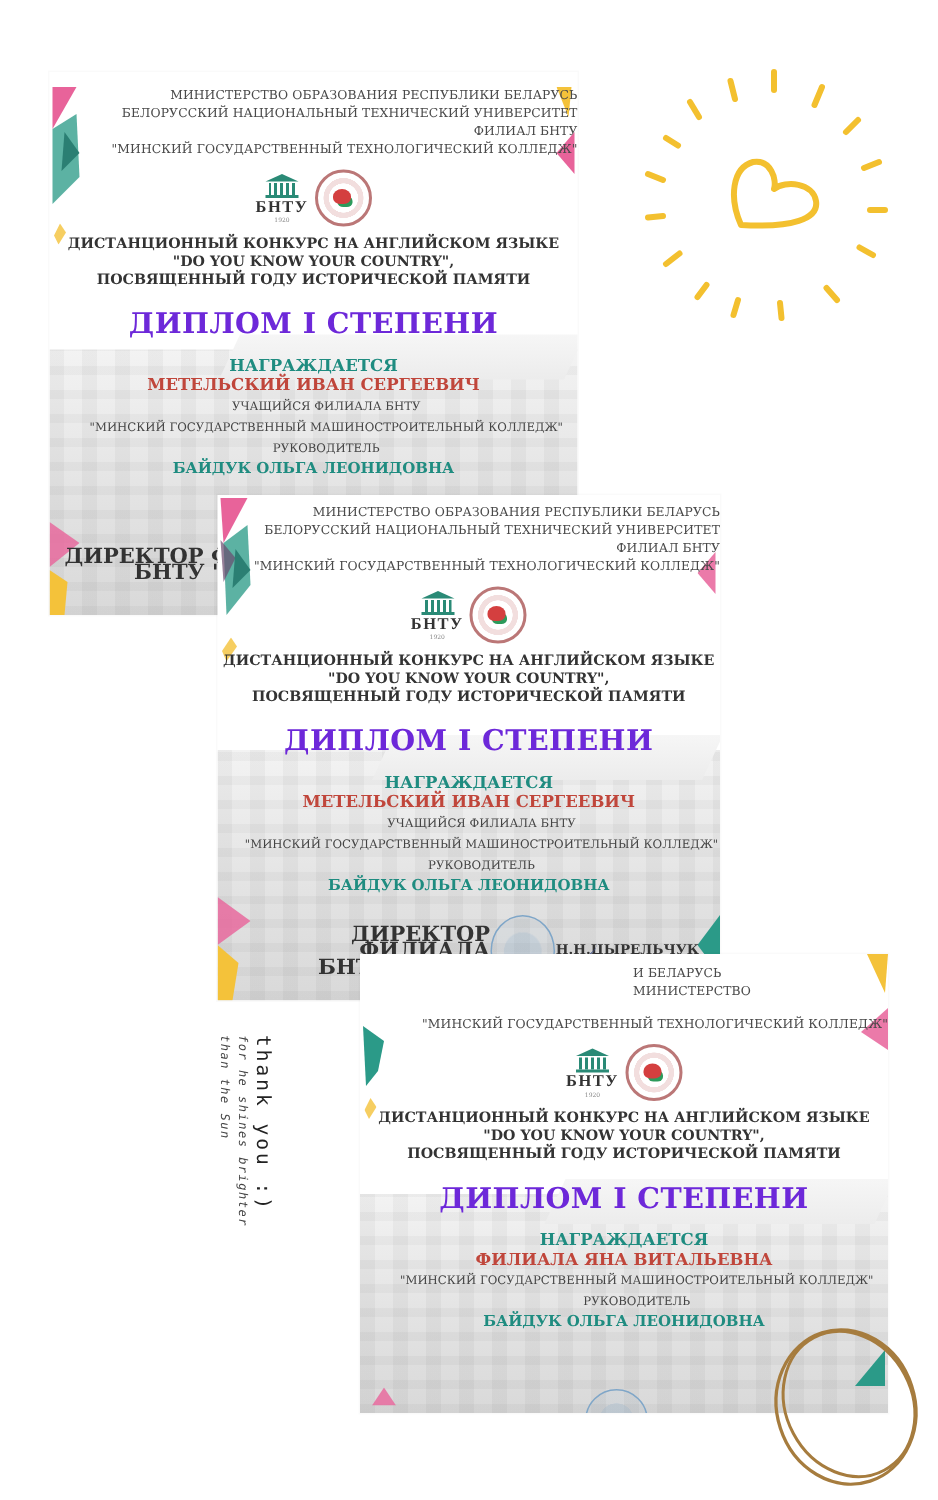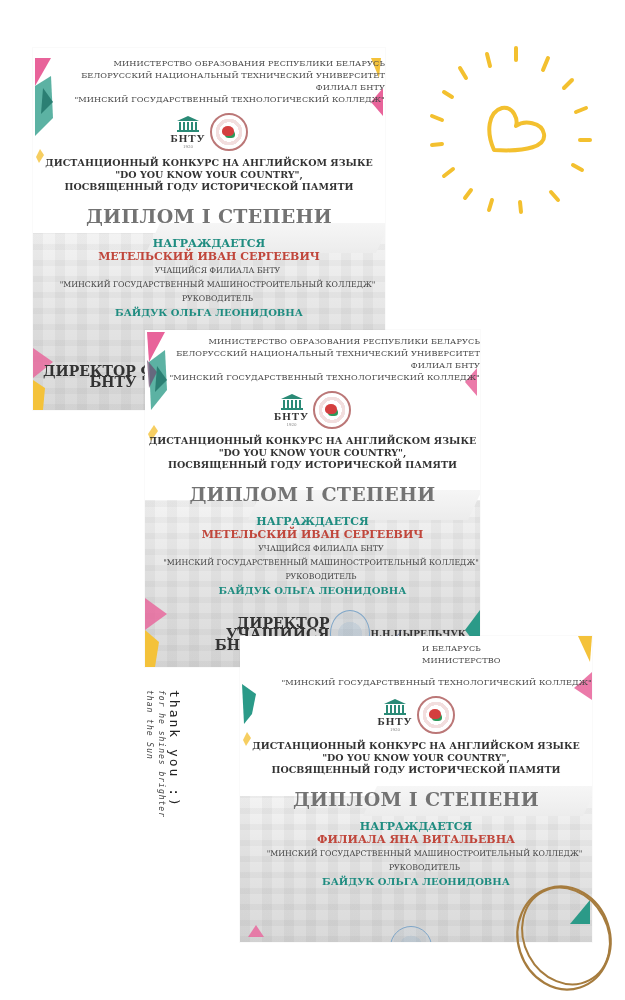--- a/index.html
+++ b/index.html
@@ -32,21 +32,21 @@
   .bntu .col .pediment { position: absolute; left: 0; top: 0; width: 0; height: 0;
     border-left: 11px solid transparent; border-right: 11px solid transparent; border-bottom: 5px solid #2a8a76; }
   .bntu .col .pillars { position: absolute; left: 2px; top: 6px; width: 18px; height: 8px;
     background: repeating-linear-gradient(90deg, #2a8a76 0 2px, transparent 2px 4px); }
   .bntu .col .base { position: absolute; left: 0; bottom: 0; width: 22px; height: 2px; background: #2a8a76; }
   .bntu .lbl { font-family: Liberation Serif, serif; font-weight: bold; font-size: 11px; color: #333; letter-spacing: 1px; line-height: 12px; }
   .bntu .yr { font-size: 4px; color: #888; line-height: 5px; }
   .emblem { width: 34px; height: 34px; border-radius: 50%; border: 2px solid #b77; background: radial-gradient(circle, #fff 0 40%, #f2dede 41% 55%, #fff 56%); position: relative; }
   .emblem::after { content: ""; position: absolute; left: 10px; top: 11px; width: 12px; height: 10px; border-radius: 50% 50% 40% 40%; background: #d43f3f; box-shadow: 2px 3px 0 -1px #2c9a5b; }
   .contest { font-size: 9.5px; color: #333; line-height: 12px; font-weight: bold; }
-  .title { font-size: 19px; font-weight: bold; color: #737373; margin-top: 12px; letter-spacing: 0.3px; }
+  .title { font-size: 19px; font-weight: bold; color: #6d28d9; margin-top: 12px; letter-spacing: 0.3px; }
   .awarded { font-size: 11px; color: #1f8c80; font-weight: bold; margin-top: 10px; line-height: 13px; }
   .name { font-size: 11px; color: #c0463b; font-weight: bold; line-height: 14px; }
   .small { font-size: 7.8px; color: #444; line-height: 14px; padding-left: 17px; }
   .leader { font-size: 10px; color: #1f8c80; font-weight: bold; line-height: 14px; }
   .sign-row { position: absolute; left: 0; right: 0; display: flex; justify-content: space-between; align-items: center; padding: 0 14px; }
   .sign-row .dir { font-size: 14px; font-weight: bold; color: #333; text-align: right; line-height: 11px; }
   .sign-row .sig { font-size: 9px; font-weight: bold; color: #333; }
   .stamp { width: 46px; height: 46px; border-radius: 50%; border: 1.5px solid #7fa6c8; background: radial-gradient(circle, rgba(127,166,200,0.25) 0 40%, rgba(127,166,200,0.08) 41%); position: relative; }
   .signature { position: absolute; left: 30px; top: 12px; width: 40px; height: 18px; border-bottom: 1.5px solid #3d4f8a; border-radius: 0 0 50% 50%; transform: rotate(-10deg); }
   .deco { position: absolute; }
@@ -181,21 +181,21 @@
     <div class="awarded">НАГРАЖДАЕТСЯ</div>
     <div class="name">МЕТЕЛЬСКИЙ ИВАН СЕРГЕЕВИЧ</div>
     <div class="small">УЧАЩИЙСЯ ФИЛИАЛА БНТУ</div>
     <div class="small">"МИНСКИЙ ГОСУДАРСТВЕННЫЙ МАШИНОСТРОИТЕЛЬНЫЙ КОЛЛЕДЖ"</div>
     <div class="small">РУКОВОДИТЕЛЬ</div>
     <div class="leader">БАЙДУК ОЛЬГА ЛЕОНИДОВНА</div>
   </div>
 
   <div class="sign-row" style="top:280px;">
     <div class="dir">
-      <div>ДИРЕКТОР УЧАЩИЙСЯ</div>
+      <div>ДИРЕКТОР ФИЛИАЛА</div>
       <div>БНТУ "МГТК"</div>
     </div>
     <div class="stamp">
       <div class="signature"></div>
     </div>
     <div class="sig">Н.Н.ЦЫРЕЛЬЧУК</div>
   </div>
 </div>
 
 <div class="card" style="left:240px; top:636px; width:352px; height:306px;">

